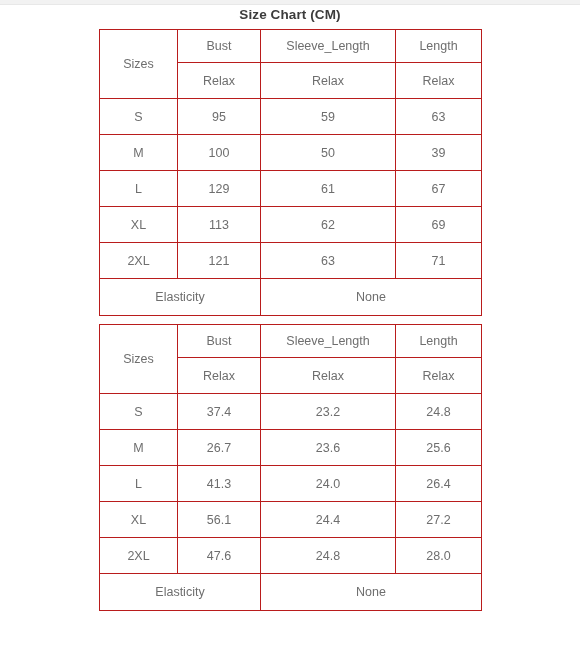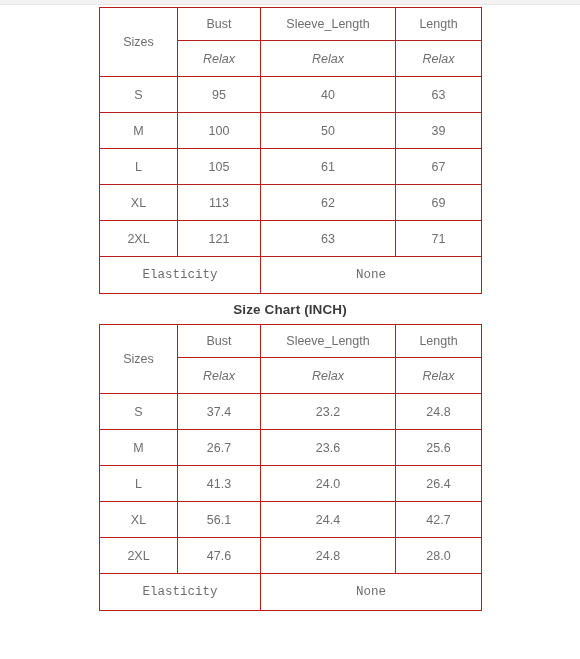--- a/index.html
+++ b/index.html
@@ -62,32 +62,33 @@
     padding: 0;
     background: #ffffff;
   }
   col.c-size   { width: 78px; }
   col.c-bust   { width: 83px; }
   col.c-sleeve { width: 135px; }
   col.c-length { width: 86px; }
 
   td.hdr-sizes  { height: 68px; }
   td.hdr-top    { height: 32px; }
-  td.hdr-bottom { height: 34px; font-style: italic; }
+  td.hdr-bottom { height: 34px; }
   td.data-cell  { height: 35px; }
-  td.foot-cell  { height: 36px; font-family: Liberation Mono, monospace; }
+  td.foot-cell  { height: 36px; }
 </style>
 </head>
 <body>
 
 <div class="top-strip"></div>
 
 <div class="page">
 
   <div class="chart-block first">
+    <div class="chart-title">Size Chart (CM)</div>
 
     <table class="size-table">
       <colgroup>
         <col class="c-size">
           <col class="c-bust">
           <col class="c-sleeve">
           <col class="c-length">
       </colgroup>
       <tbody>
         <tr>
@@ -98,32 +99,32 @@
         </tr>
         <tr>
           <td class="hdr-bottom">Relax</td>
           <td class="hdr-bottom">Relax</td>
           <td class="hdr-bottom">Relax</td>
         </tr>
 
         <tr>
           <td class="data-cell">S</td>
           <td class="data-cell">95</td>
-          <td class="data-cell">40</td>
+          <td class="data-cell">59</td>
           <td class="data-cell">63</td>
         </tr>
         <tr>
           <td class="data-cell">M</td>
           <td class="data-cell">100</td>
           <td class="data-cell">50</td>
           <td class="data-cell">39</td>
         </tr>
         <tr>
           <td class="data-cell">L</td>
-          <td class="data-cell">105</td>
+          <td class="data-cell">129</td>
           <td class="data-cell">61</td>
           <td class="data-cell">67</td>
         </tr>
         <tr>
           <td class="data-cell">XL</td>
           <td class="data-cell">113</td>
           <td class="data-cell">62</td>
           <td class="data-cell">69</td>
         </tr>
         <tr>
@@ -135,21 +136,20 @@
 
         <tr>
           <td class="foot-cell" colspan="2">Elasticity</td>
           <td class="foot-cell" colspan="2">None</td>
         </tr>
       </tbody>
     </table>
   </div>
 
   <div class="chart-block second">
-    <div class="chart-title">Size Chart (INCH)</div>
 
     <table class="size-table">
       <colgroup>
         <col class="c-size">
           <col class="c-bust">
           <col class="c-sleeve">
           <col class="c-length">
       </colgroup>
       <tbody>
         <tr>
@@ -179,21 +179,21 @@
         <tr>
           <td class="data-cell">L</td>
           <td class="data-cell">41.3</td>
           <td class="data-cell">24.0</td>
           <td class="data-cell">26.4</td>
         </tr>
         <tr>
           <td class="data-cell">XL</td>
           <td class="data-cell">56.1</td>
           <td class="data-cell">24.4</td>
-          <td class="data-cell">42.7</td>
+          <td class="data-cell">27.2</td>
         </tr>
         <tr>
           <td class="data-cell">2XL</td>
           <td class="data-cell">47.6</td>
           <td class="data-cell">24.8</td>
           <td class="data-cell">28.0</td>
         </tr>
 
         <tr>
           <td class="foot-cell" colspan="2">Elasticity</td>

